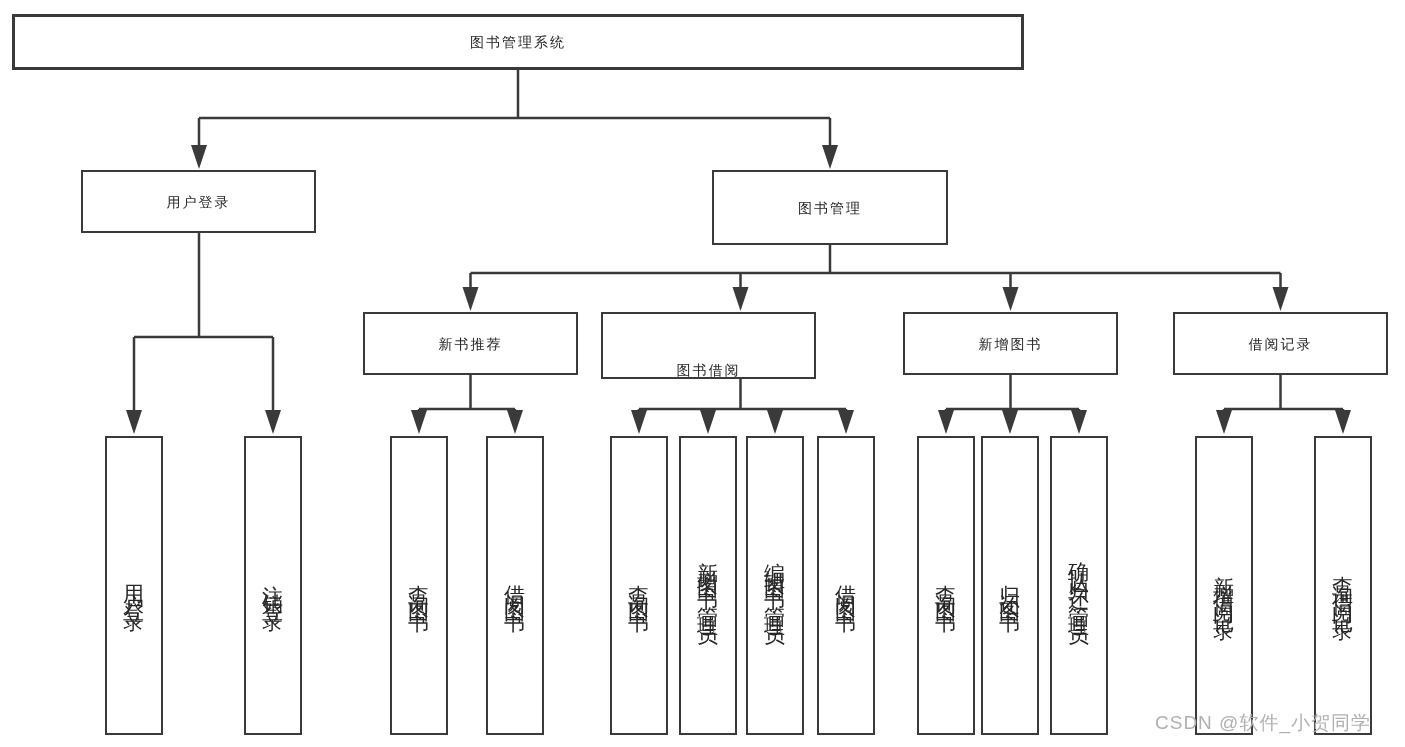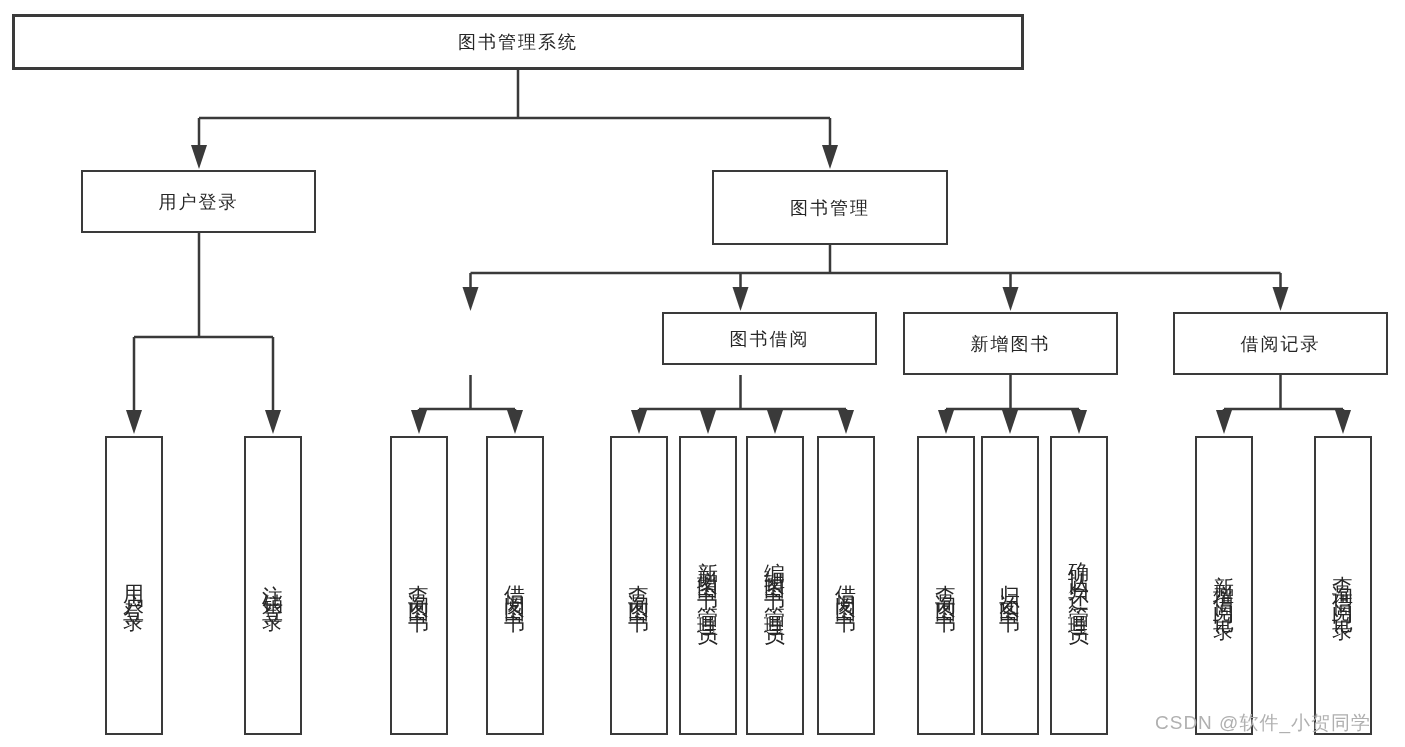--- a/index.html
+++ b/index.html
@@ -22,21 +22,21 @@
     border: 2px solid #3a3a3a;
     box-sizing: border-box;
     display: flex;
     align-items: center;
     justify-content: center;
     color: #262626;
     z-index: 1;
   }
   .node.root { border-width: 3px; }
   .node.h .label {
-    font-size: 18px;
+    font-size: 14px;
     letter-spacing: 2px;
     line-height: 1;
     white-space: nowrap;
   }
   .node.v .label {
     writing-mode: vertical-rl;
     text-orientation: mixed;
     font-size: 21px;
     letter-spacing: 9px;
     line-height: 1.1;
@@ -93,21 +93,24 @@
     <span class="label">图书管理系统</span>
   </div>
 
   <div class="node h" style="left:81px; top:170px; width:235px; height:63px;">
     <span class="label">用户登录</span>
   </div>
   <div class="node h" style="left:712px; top:170px; width:236px; height:75px;">
     <span class="label">图书管理</span>
   </div>
 
-  <div class="node h" style="left:662px; top:312px; width:215px; height:53px;">
+  <div class="node h" style="left:363px; top:312px; width:215px; height:63px;">
+    <span class="label">新书推荐</span>
+  </div>
+  <div class="node h" style="left:601px; top:312px; width:215px; height:67px;align-items:flex-end;">
     <span class="label">图书借阅</span>
   </div>
   <div class="node h" style="left:903px; top:312px; width:215px; height:63px;">
     <span class="label">新增图书</span>
   </div>
   <div class="node h" style="left:1173px; top:312px; width:215px; height:63px;">
     <span class="label">借阅记录</span>
   </div>
 
   <div class="node v" style="left:105px; top:436px; width:58px; height:299px;">

